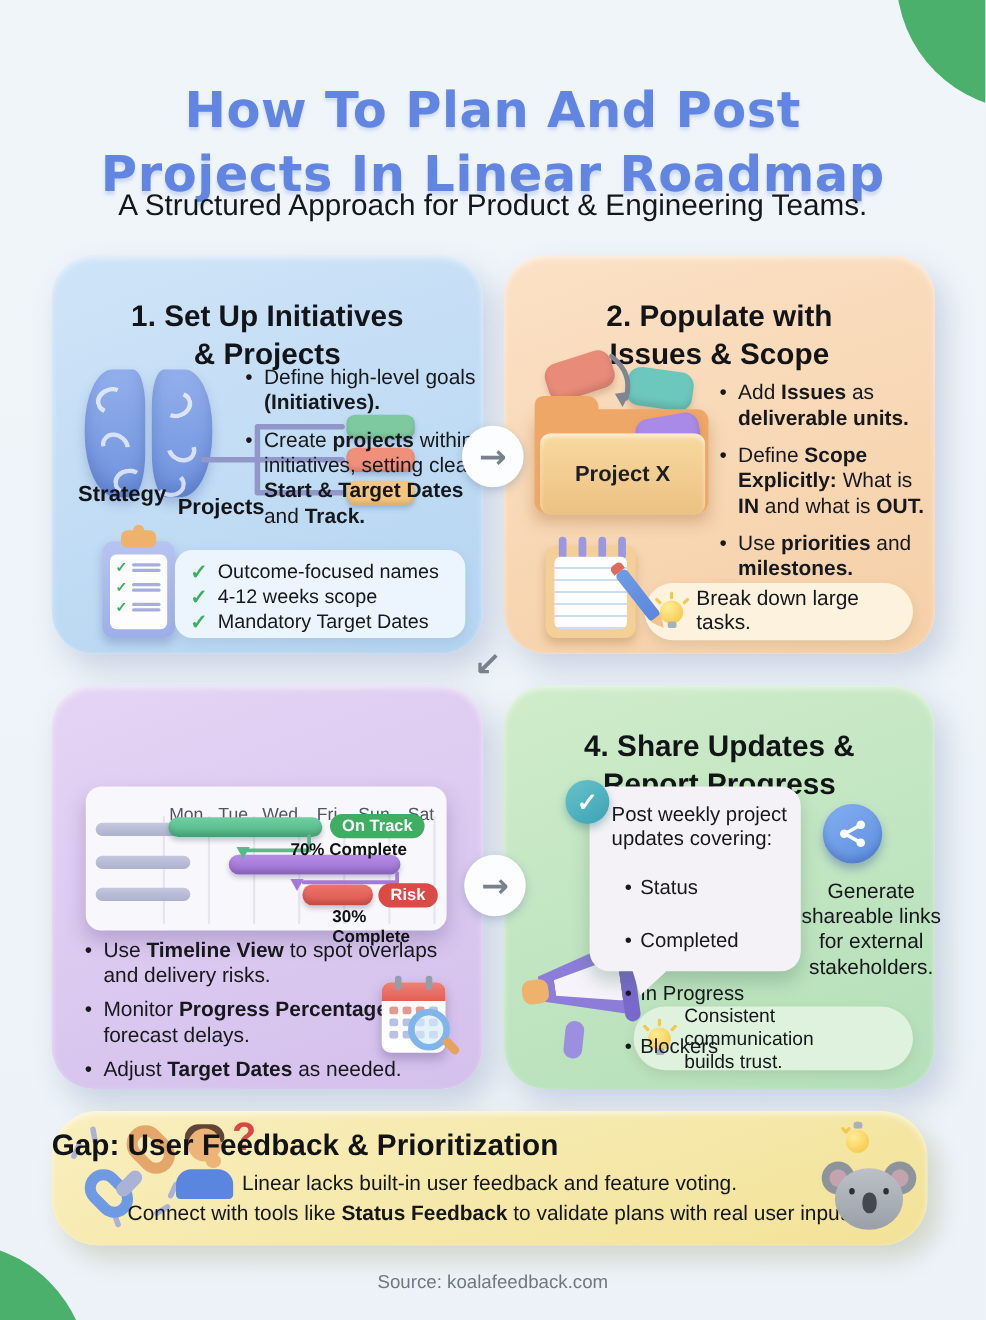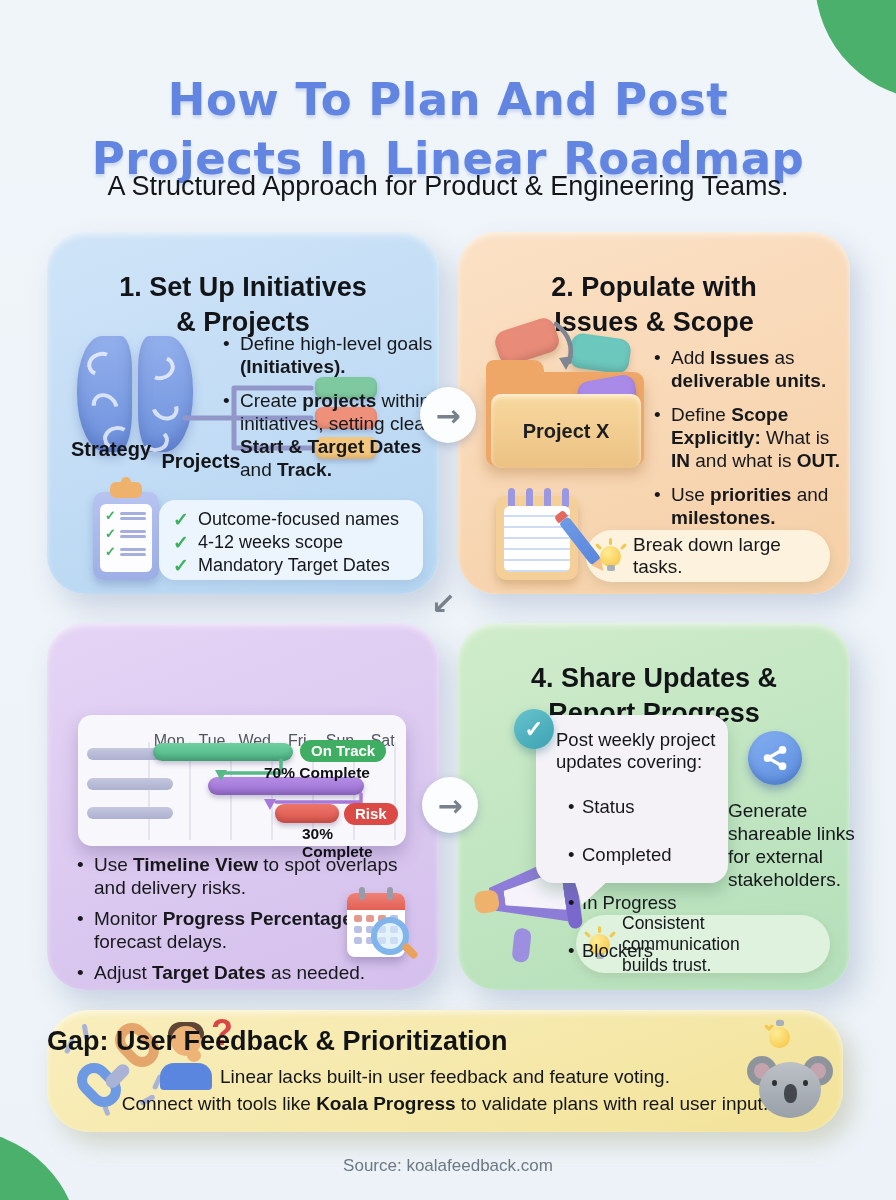--- a/index.html
+++ b/index.html
@@ -170,21 +170,21 @@
     padding:14px 10px 8px 20px;box-sizing:border-box;box-shadow:0 9px 16px rgba(70,110,85,.28);}
   .bubble::after{content:"";position:absolute;left:38px;bottom:-22px;width:36px;height:26px;background:#f4f2f7;
     clip-path:polygon(0 0,100% 0,22% 100%);}
   .bubble-intro{font-size:18.5px;line-height:22px;color:#15171b;margin-bottom:7px;}
   .bubble-list{margin:0;padding:0 0 0 26px;list-style:none;}
   .bubble-list li{position:relative;font-size:18.5px;line-height:28px;margin-top:20px;}
   .bubble-list li::before{content:"\2022";position:absolute;left:-14px;}
   .share-circle{left:290px;top:108px;width:54px;height:54px;border-radius:50%;
     background:linear-gradient(145deg,#84aef1,#5d8fdf);display:flex;align-items:center;justify-content:center;
     box-shadow:0 5px 9px rgba(60,90,160,.4), inset 0 -5px 7px rgba(30,60,130,.25);}
-  .share-text{left:270px;top:176px;width:128px;text-align:left;font-size:19px;line-height:23px;color:#15171b;}
+  .share-text{left:270px;top:176px;width:128px;text-align:center;font-size:19px;line-height:23px;color:#15171b;}
 
   
   .megaphone{left:4px;top:222px;width:132px;height:126px;transform:rotate(-8deg);}
   .mega-cone{position:absolute;left:30px;top:14px;width:82px;height:70px;background:#8d7cd8;
     clip-path:polygon(0 34%,100% 0,100% 100%,0 66%);}
   .mega-inner{position:absolute;left:44px;top:30px;width:60px;height:40px;background:#f6f4fa;
     clip-path:polygon(0 32%,100% 0,100% 100%,0 68%);}
   .mega-rim{position:absolute;left:104px;top:8px;width:14px;height:82px;background:#7a68cc;border-radius:7px;}
   .mega-mouth{position:absolute;left:14px;top:40px;width:24px;height:22px;background:#eeb26d;border-radius:8px;}
   .mega-handle{position:absolute;left:46px;top:82px;width:17px;height:34px;background:#9d8fdf;border-radius:8px;transform:rotate(14deg);}
@@ -524,21 +524,21 @@
     <div class="person abs">
       <div class="person-hair"></div>
       <div class="person-head"></div>
       <div class="person-body"></div>
       <div class="person-hand"></div>
     </div>
     <span class="qmark">?</span>
 
     <div class="banner-title">Gap: User Feedback &amp; Prioritization</div>
     <div class="banner-line bl1">Linear lacks built-in user feedback and feature voting.</div>
-    <div class="banner-line bl2"><span>Connect with tools like </span><span class="bseg">Koala Progress</span><span> to validate plans with real user input.</span></div>
+    <div class="banner-line bl2"><span>Connect with tools like </span><span class="bseg">Status Feedback</span><span> to validate plans with real user input.</span></div>
 
     <span class="bulb bulb-lg abs banner-bulb">
       <i class="ray r1"></i><i class="ray r2"></i><i class="ray r3"></i>
       <i class="globe"></i><i class="base"></i>
     </span>
     <div class="koala abs">
       <div class="koala-ear ear-l">
           <i></i>
         </div>
       <div class="koala-ear ear-r">

